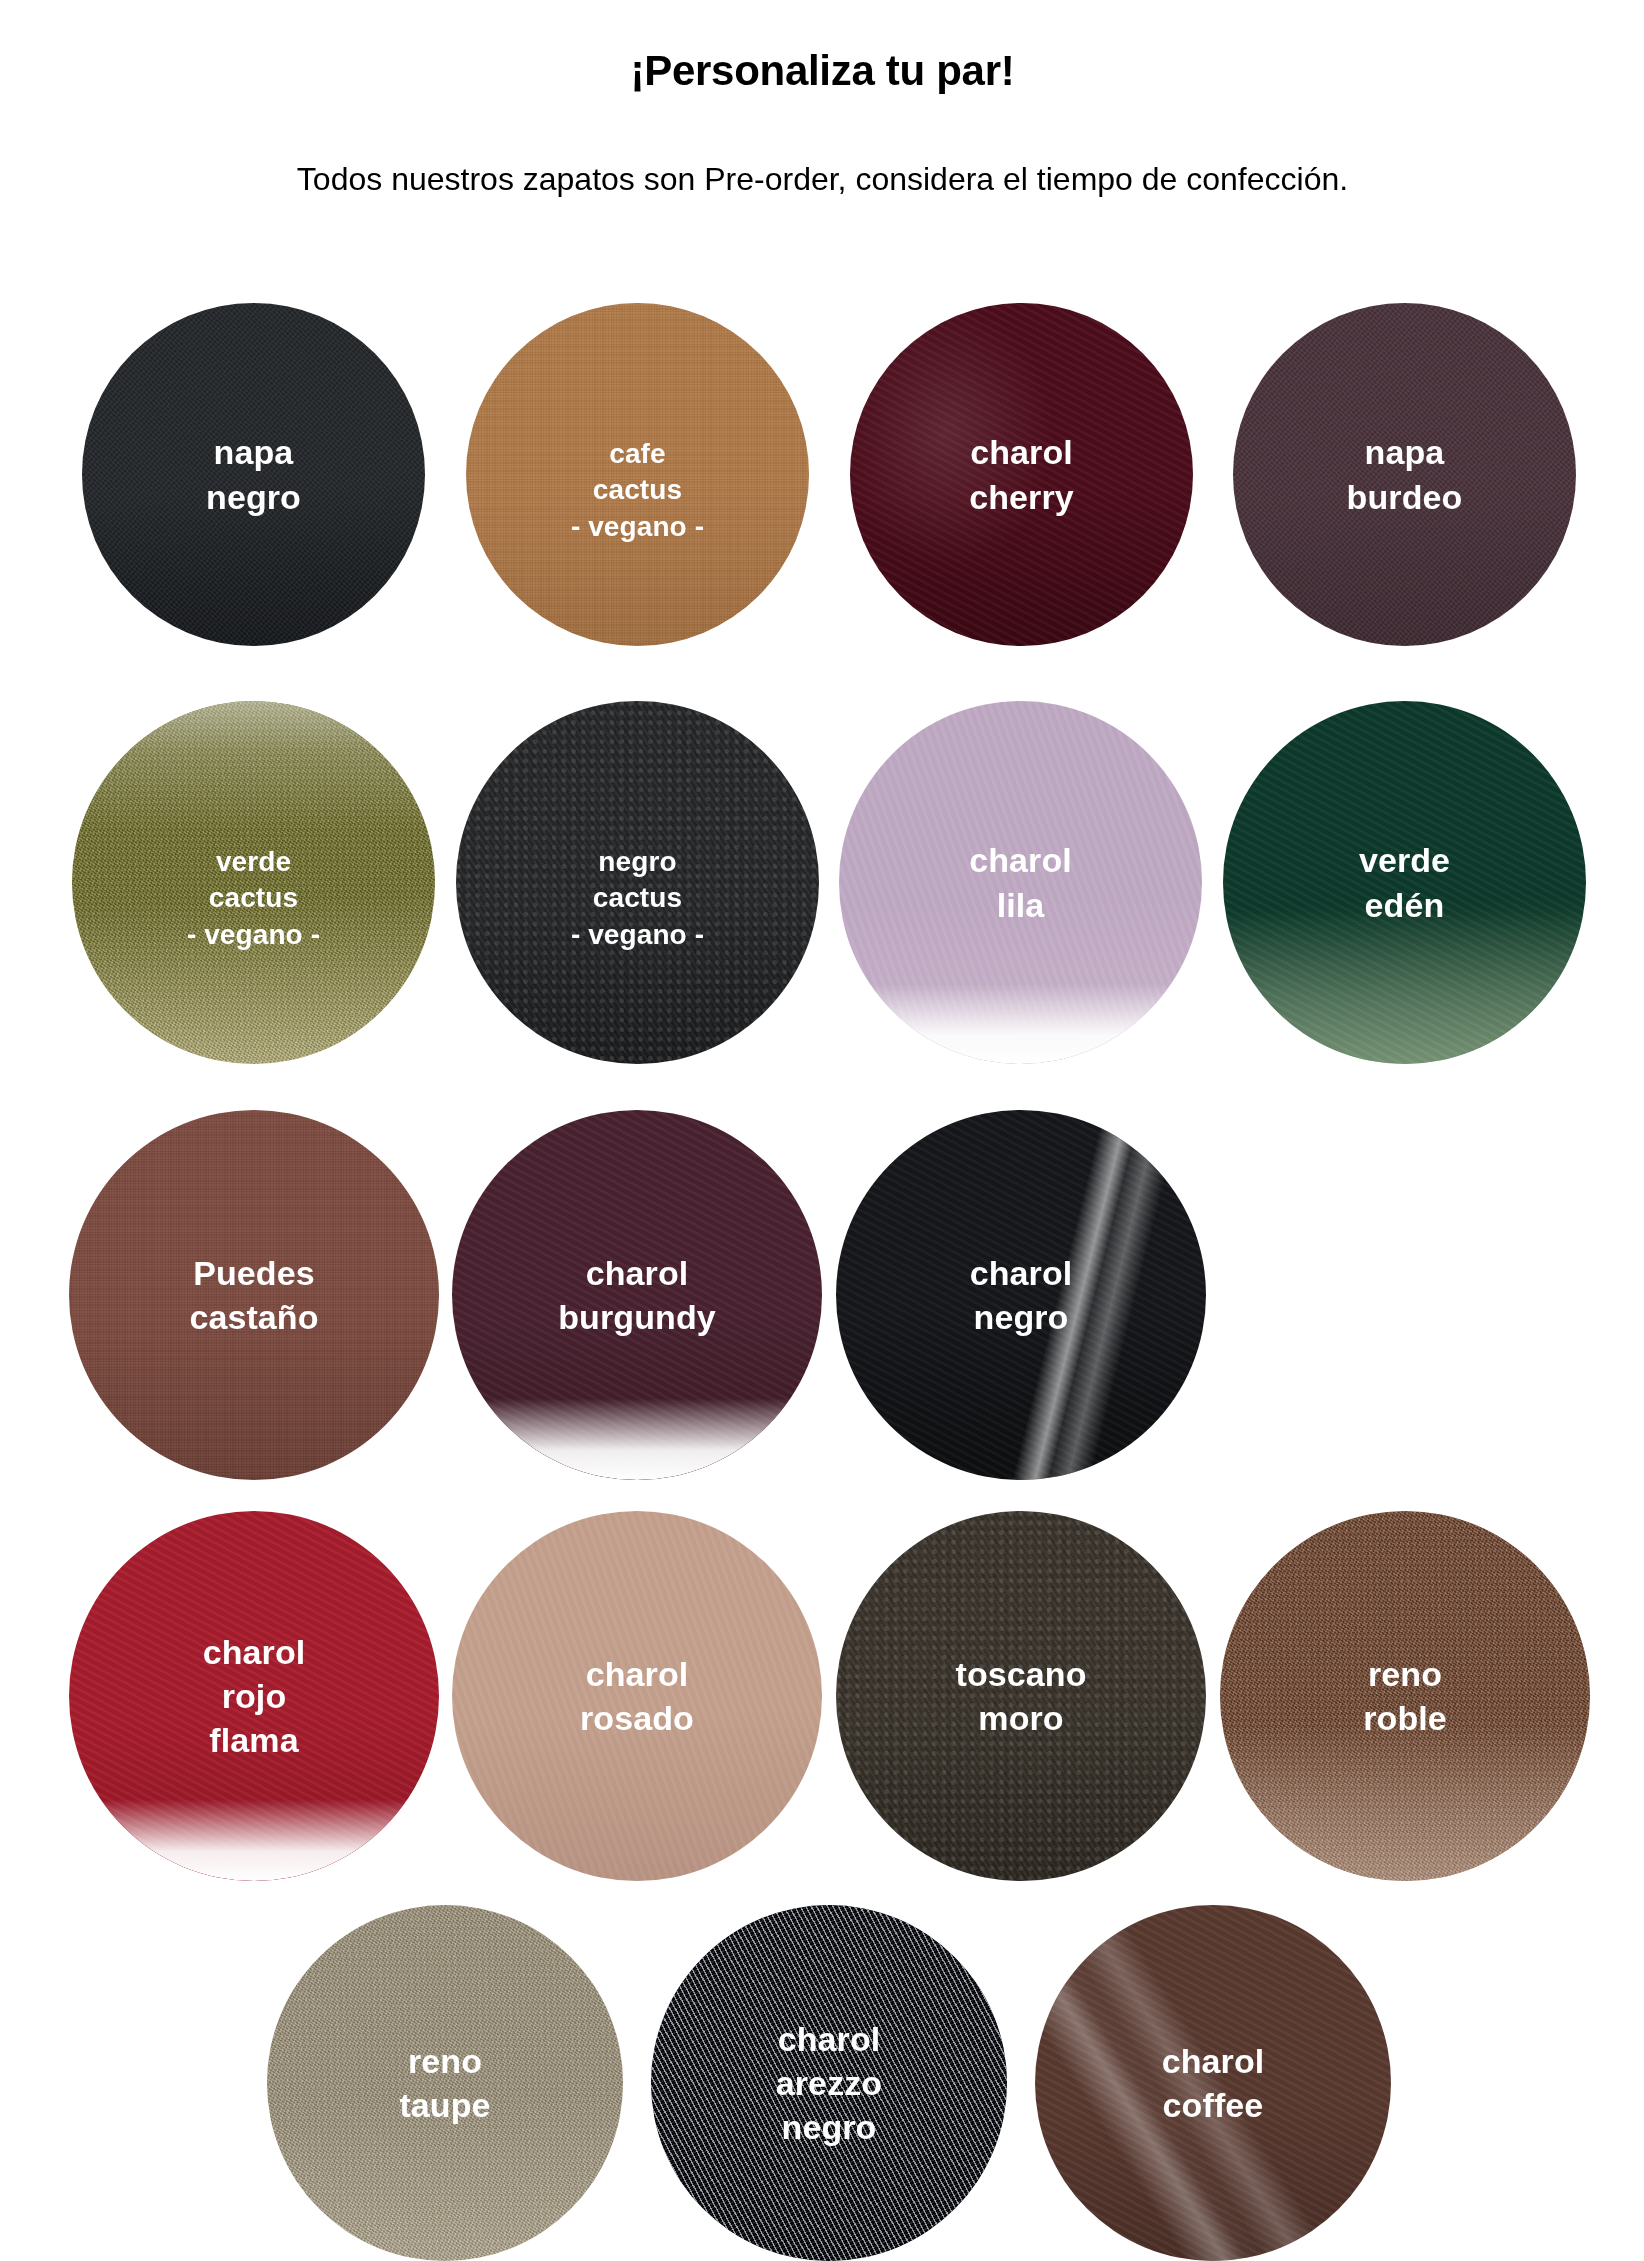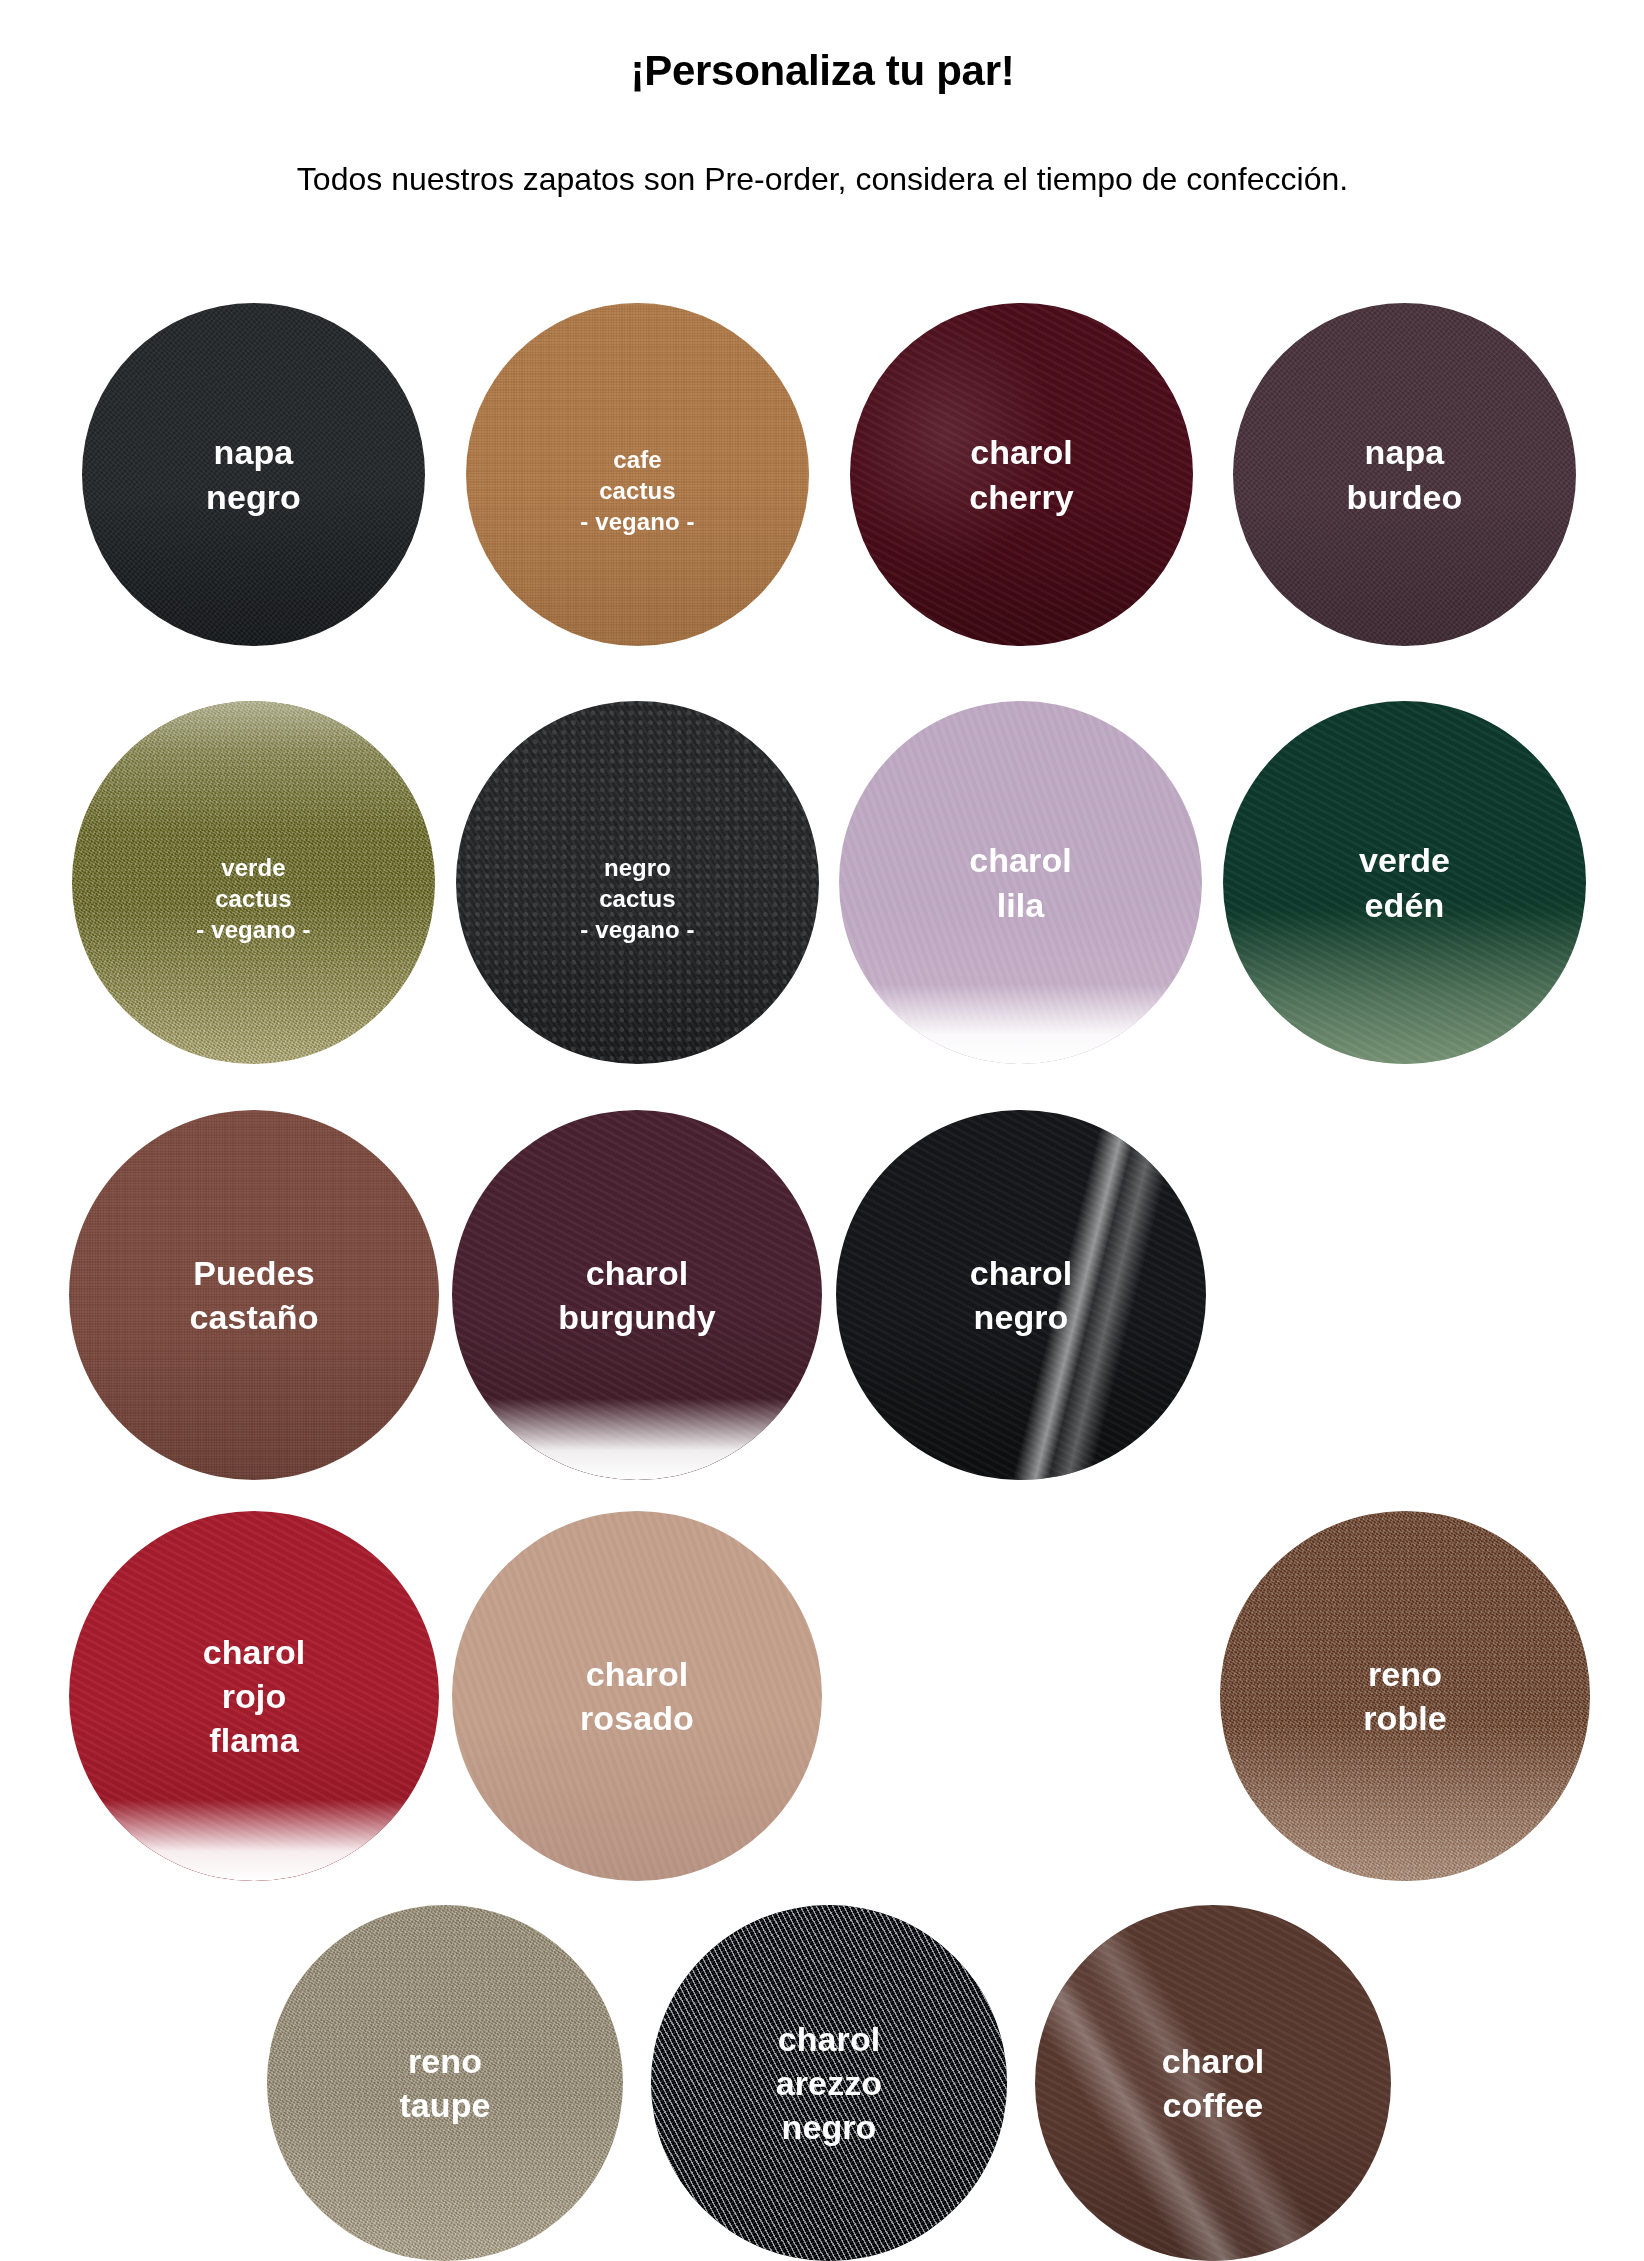--- a/index.html
+++ b/index.html
@@ -73,21 +73,21 @@
     position: relative;
     z-index: 5;
     color: #ffffff;
     font-size: 34px;
     font-weight: 700;
     line-height: 1.30;
     text-align: center;
     white-space: pre-line;
     letter-spacing: 0.1px;
   }
-  .swatch.wide .label { font-size: 24px; margin-top: 32px; }
+  .swatch.wide .label { font-size: 28px; margin-top: 32px; }
 
   
   .grain-leather .texture {
     background-image:
       repeating-linear-gradient(42deg, rgba(255,255,255,0.035) 0 1.4px, rgba(0,0,0,0.045) 1.4px 3.4px),
       repeating-linear-gradient(131deg, rgba(255,255,255,0.03) 0 2.1px, rgba(0,0,0,0.04) 2.1px 4.1px);
   }
   .grain-fine .texture {
     background-image:
       repeating-linear-gradient(0deg, rgba(255,255,255,0.03) 0 1.4px, rgba(0,0,0,0.035) 1.4px 2.7px),
@@ -205,20 +205,26 @@
       <div class="label">charol
 rojo
 flama</div>
     </div>
     <div class="swatch grain-smooth" style="left: 452px; top: 1511px; width: 370px; height: 370px; background: linear-gradient(178deg, rgb(196, 161, 141) 0%, rgb(196, 161, 141) 55%, rgb(185, 148, 132) 100%);">
       <div class="texture"></div>
       <div class="gloss" style=""></div>
       <div class="label">charol
 rosado</div>
     </div>
+    <div class="swatch grain-pebble" style="left: 836px; top: 1511px; width: 370px; height: 370px; background: linear-gradient(178deg, rgb(58, 52, 44) 0%, rgb(58, 52, 44) 55%, rgb(44, 39, 32) 100%);">
+      <div class="texture"></div>
+      <div class="gloss" style=""></div>
+      <div class="label">toscano
+moro</div>
+    </div>
     <div class="swatch grain-suede" style="left: 1220px; top: 1511px; width: 370px; height: 370px; background: linear-gradient(178deg, rgb(107, 63, 39) 0%, rgb(107, 63, 39) 55%, rgb(138, 90, 59) 100%);">
       <div class="texture"></div>
       <div class="gloss" style="background: linear-gradient(180deg, rgba(255,255,255,0) 58%, rgba(255,255,255,0.17) 82%, rgba(255,255,255,0.26) 100%);"></div>
       <div class="label">reno
 roble</div>
     </div>
     <div class="swatch grain-suede" style="left: 267px; top: 1905px; width: 356px; height: 356px; background: linear-gradient(178deg, rgb(155, 144, 119) 0%, rgb(155, 144, 119) 55%, rgb(176, 166, 140) 100%);">
       <div class="texture"></div>
       <div class="gloss" style=""></div>
       <div class="label">reno

